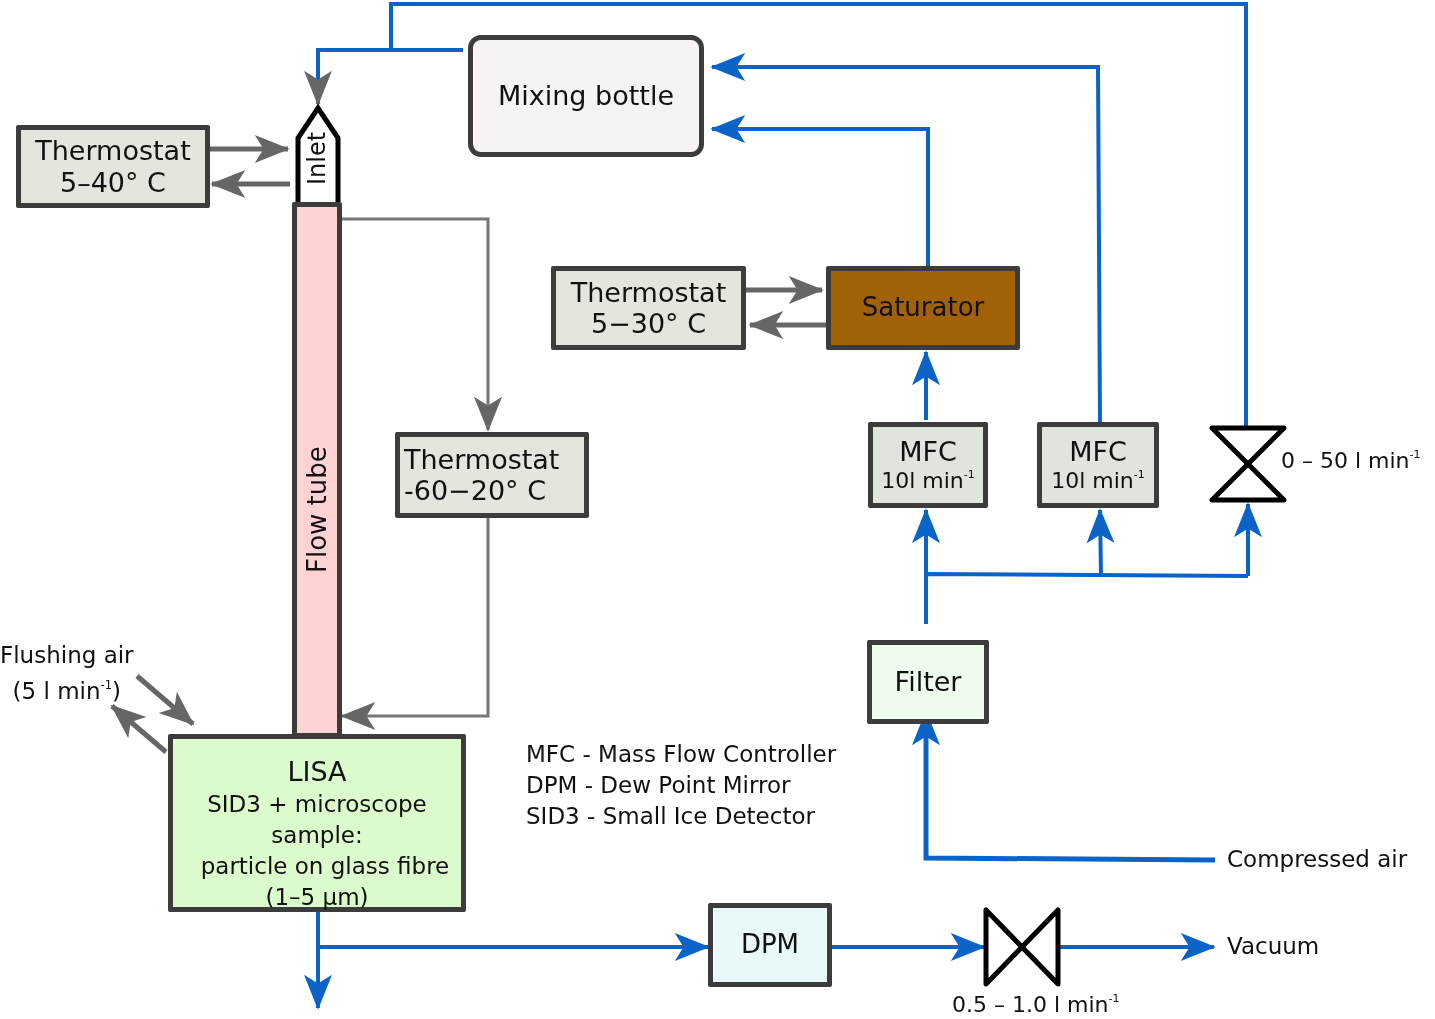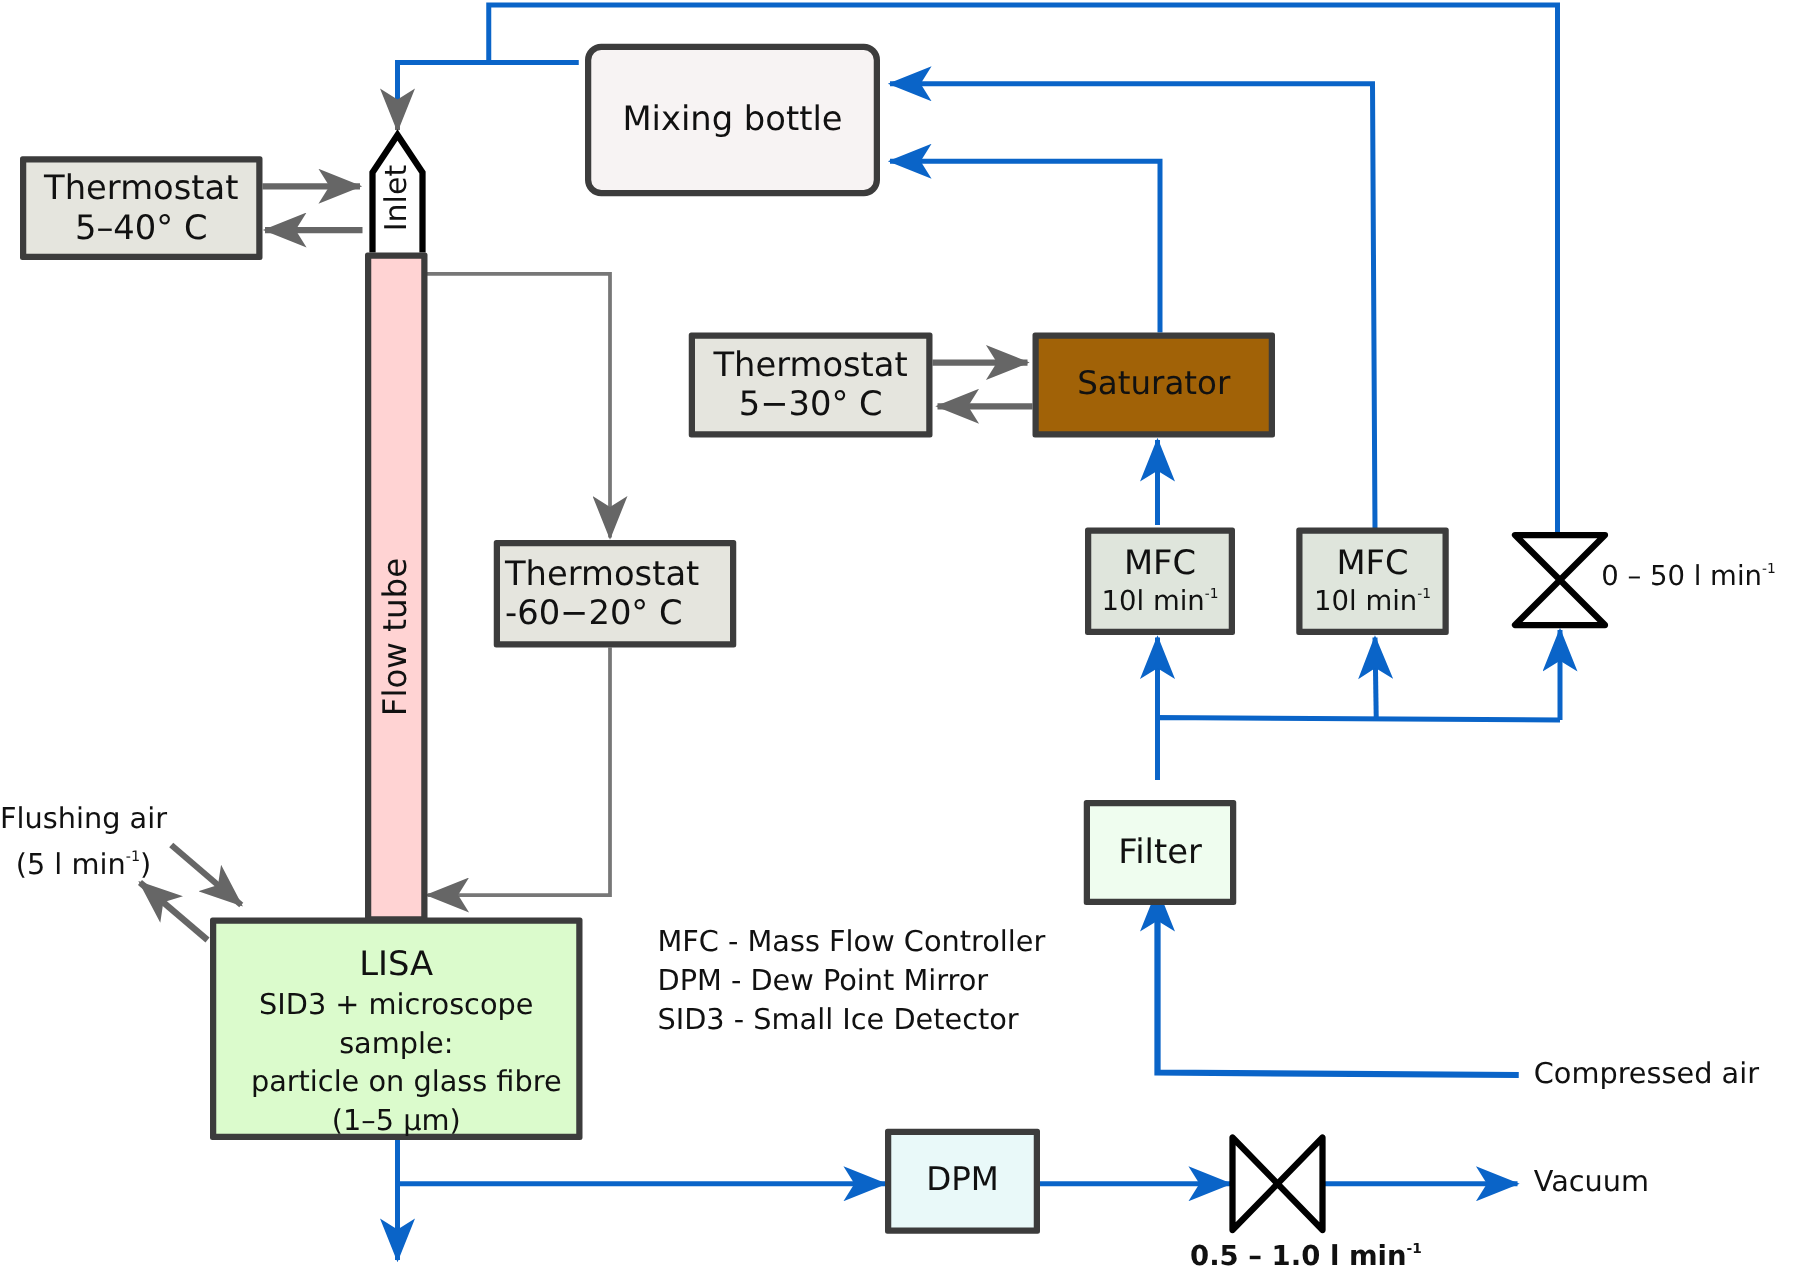--- a/index.html
+++ b/index.html
@@ -146,17 +146,17 @@
   <div class="legend-line">DPM - Dew Point Mirror</div>
   <div class="legend-line">SID3 - Small Ice Detector</div>
 </div>
 
 <div class="lbl" style="left:1227px; top:846px; font-size:23px;">Compressed air</div>
 
 <div class="box" style="left:708px; top:903px; width:124px; height:84px; background:#e9f9f9; font-size:26px;">
   <span>DPM</span>
 </div>
 
-<div class="lbl" style="left:952px; top:992px; font-size:22px;font-weight:bold;">
+<div class="lbl" style="left:952px; top:992px; font-size:22px;">
   <span>0.5 – 1.0 l min</span><sup>-1</sup>
 </div>
 
 <div class="lbl" style="left:1227px; top:933px; font-size:23px;">Vacuum</div>
 
 </body></html>

